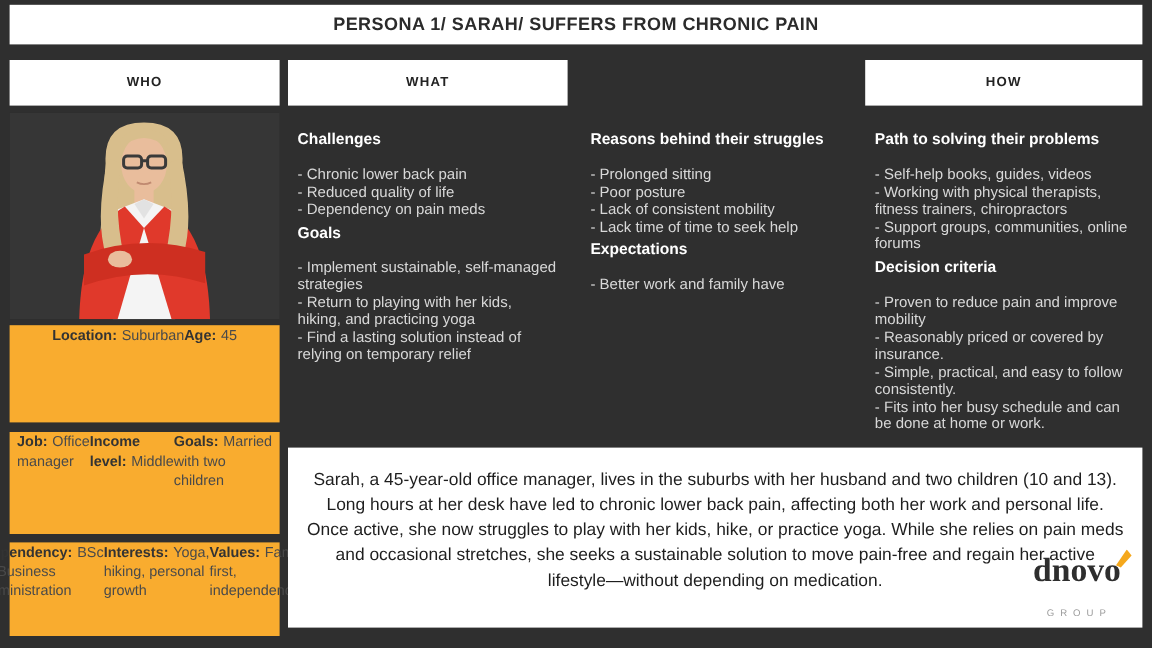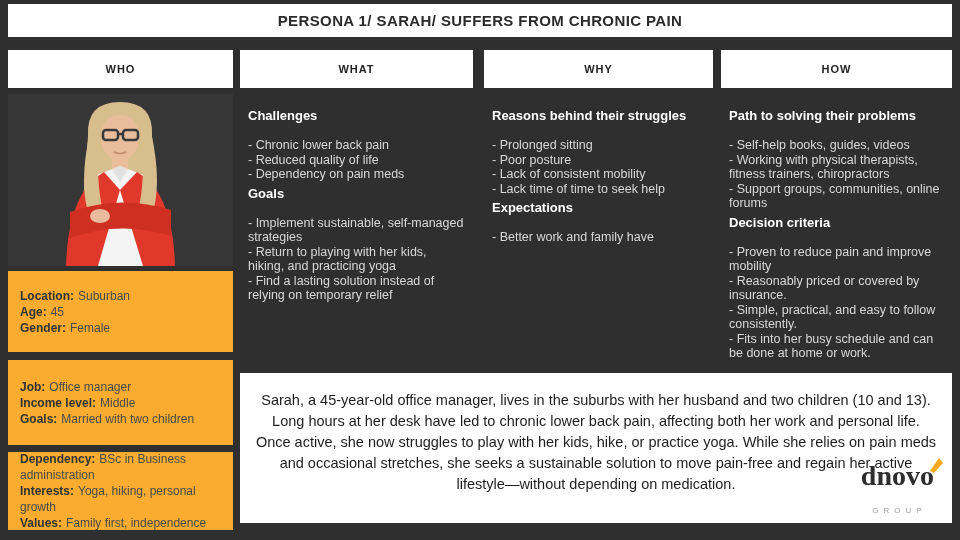--- a/index.html
+++ b/index.html
@@ -33,21 +33,21 @@
   .hdr-why  { left: 484px; width: 229px; }
   .hdr-how  { left: 721px; width: 231px; }
 
   
   .photo {
     position: absolute; left: 8px; top: 94px; width: 225px; height: 172px;
   }
   .info-box {
     position: absolute; left: 8px; width: 225px;
     background: #F9AC2F;
-    display: flex; flex-direction: column; justify-content: center;
+    display: flex; flex-direction: row; justify-content: center;
     padding: 0 12px; box-sizing: border-box;
     font-size: 12px; line-height: 16px; color: #4A4A4A;
   }
   .box-1 { top: 271px; height: 81px; }
   .box-2 { top: 360px; height: 85px; }
   .box-3 { top: 452px; height: 78px; }
   .f-label { font-weight: bold; color: #333333; margin-right: 4px; }
 
   
   .col { position: absolute; top: 95px; box-sizing: border-box; padding: 13px 8px 0 8px; }
@@ -92,23 +92,20 @@
   <header class="title-bar">
     <h1>PERSONA 1/ SARAH/ SUFFERS FROM CHRONIC PAIN</h1>
   </header>
 
   <div class="col-header hdr-who">
     <span>WHO</span>
   </div>
   <div class="col-header hdr-what">
     <span>WHAT</span>
   </div>
-  <div class="col-header hdr-why">
-    <span>WHY</span>
-  </div>
   <div class="col-header hdr-how">
     <span>HOW</span>
   </div>
 
   <div class="photo">
     <svg width="225" height="172" viewBox="0 0 225 172">
       <rect x="0" y="0" width="225" height="172" fill="#363636"></rect>
 
       <path d="M80 42 Q78 8 112 8 Q146 8 144 42 L150 122 Q131 134 112 134 Q93 134 74 122 Z" fill="#D8BE8C"></path>
 
@@ -139,23 +136,20 @@
       <ellipse cx="92" cy="122" rx="10" ry="7" fill="#E9BD9C"></ellipse>
     </svg>
   </div>
 
   <div class="info-box box-1">
     <div>
       <span class="f-label">Location:</span><span class="f-value">Suburban</span>
     </div>
     <div>
       <span class="f-label">Age:</span><span class="f-value">45</span>
-    </div>
-    <div>
-      <span class="f-label">Gender:</span><span class="f-value">Female</span>
     </div>
   </div>
 
   <div class="info-box box-2">
     <div>
       <span class="f-label">Job:</span><span class="f-value">Office manager</span>
     </div>
     <div>
       <span class="f-label">Income level:</span><span class="f-value">Middle</span>
     </div>

